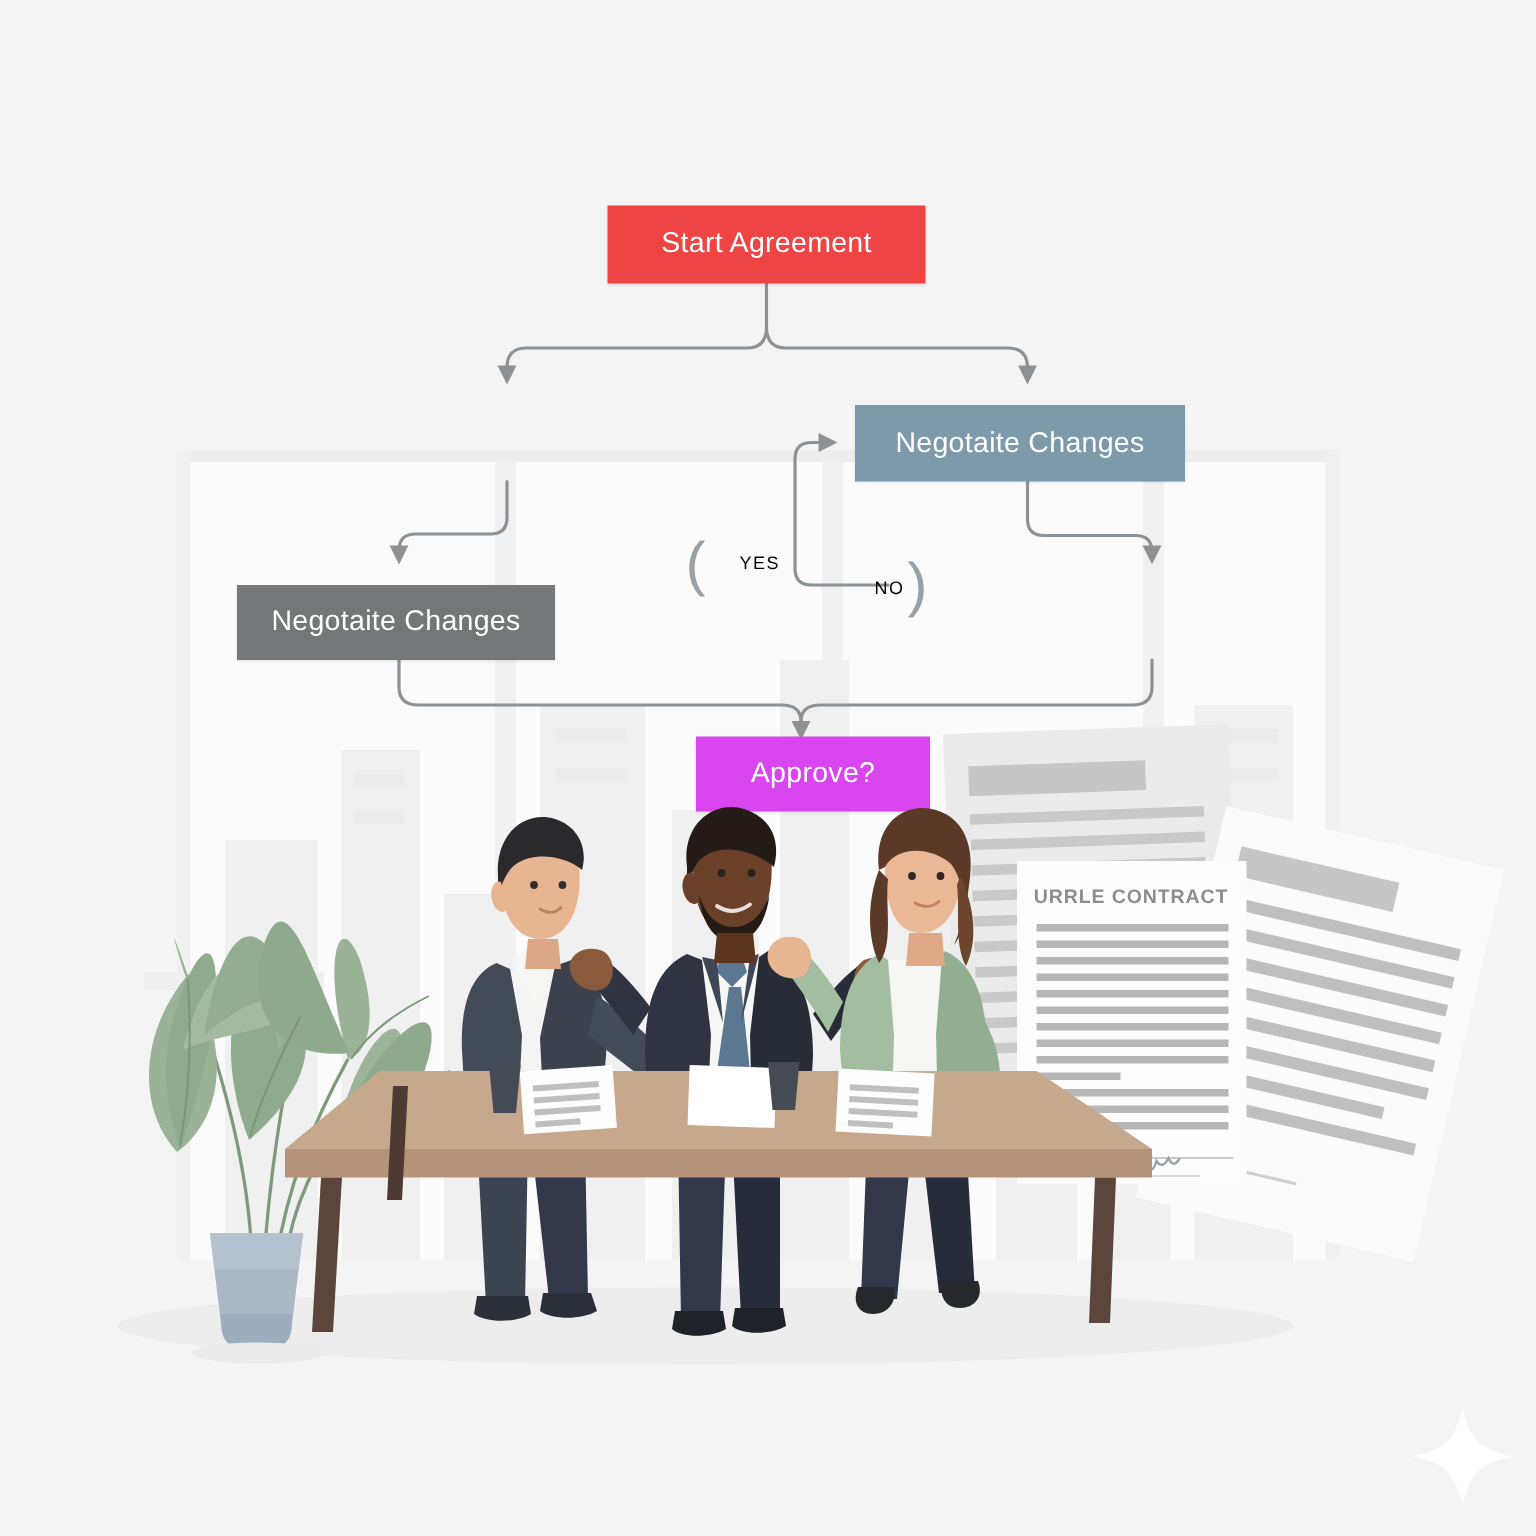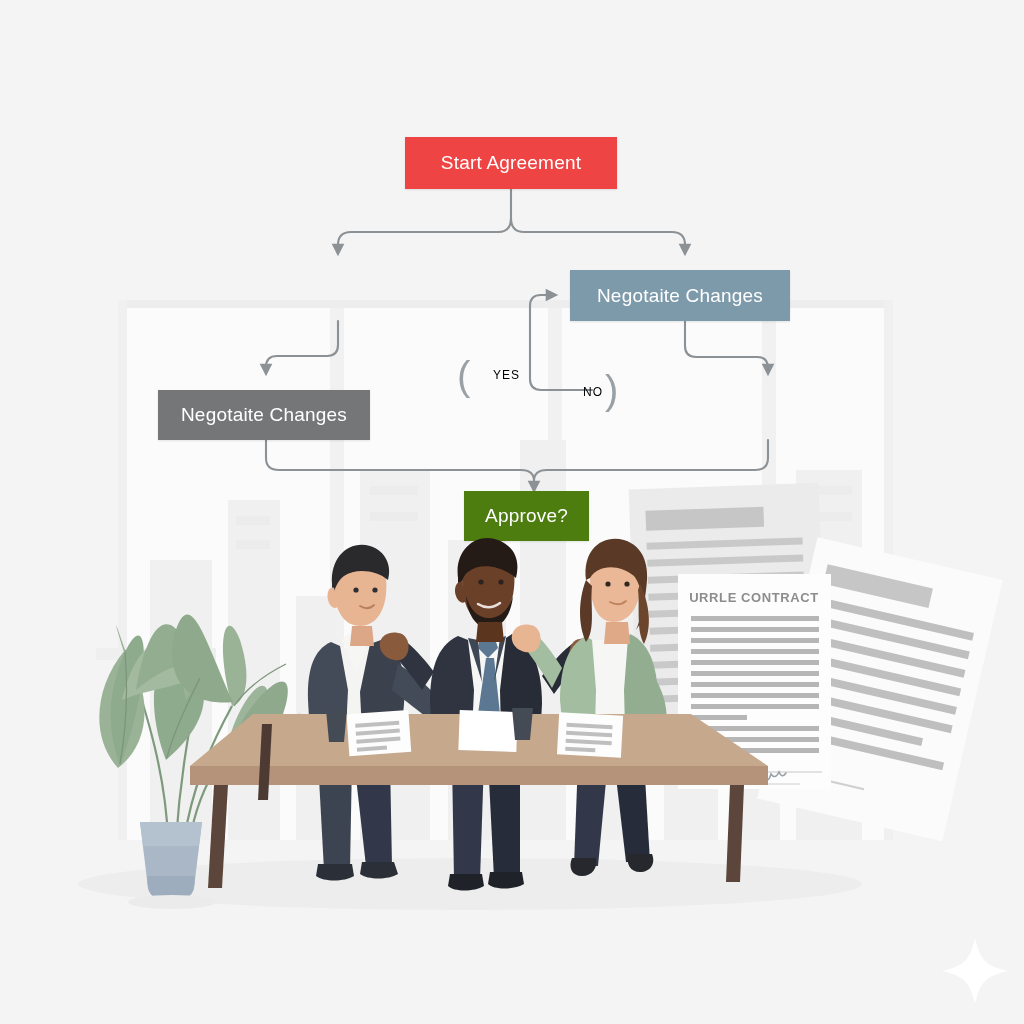--- a/index.html
+++ b/index.html
@@ -93,21 +93,21 @@
 
     <div class="flow-box" style="left:570px;top:270px;width:220px;height:51px;background:#7d9aab;">
       <span>Negotaite Changes</span>
     </div>
 
     <div class="flow-box" style="left:158px;top:390px;width:212px;height:50px;background:#747677;">
       <span>Negotaite Changes</span>
     </div>
 
 
-    <div class="flow-box" style="left:464px;top:491px;width:125px;height:50px;background:#4d7c0f;">
+    <div class="flow-box" style="left:464px;top:491px;width:156px;height:50px;background:#d946ef;">
       <span>Approve?</span>
     </div>
 
     <span class="paren" style="left:457px;top:356px;">(</span>
     <span class="edge-label" style="left:481px;top:368px;">YES</span>
     <span class="edge-label" style="left:571px;top:385px;">NO</span>
     <span class="paren" style="left:605px;top:370px;">)</span>
   </div>
 
   <svg class="layer" viewBox="0 0 1024 1024">

